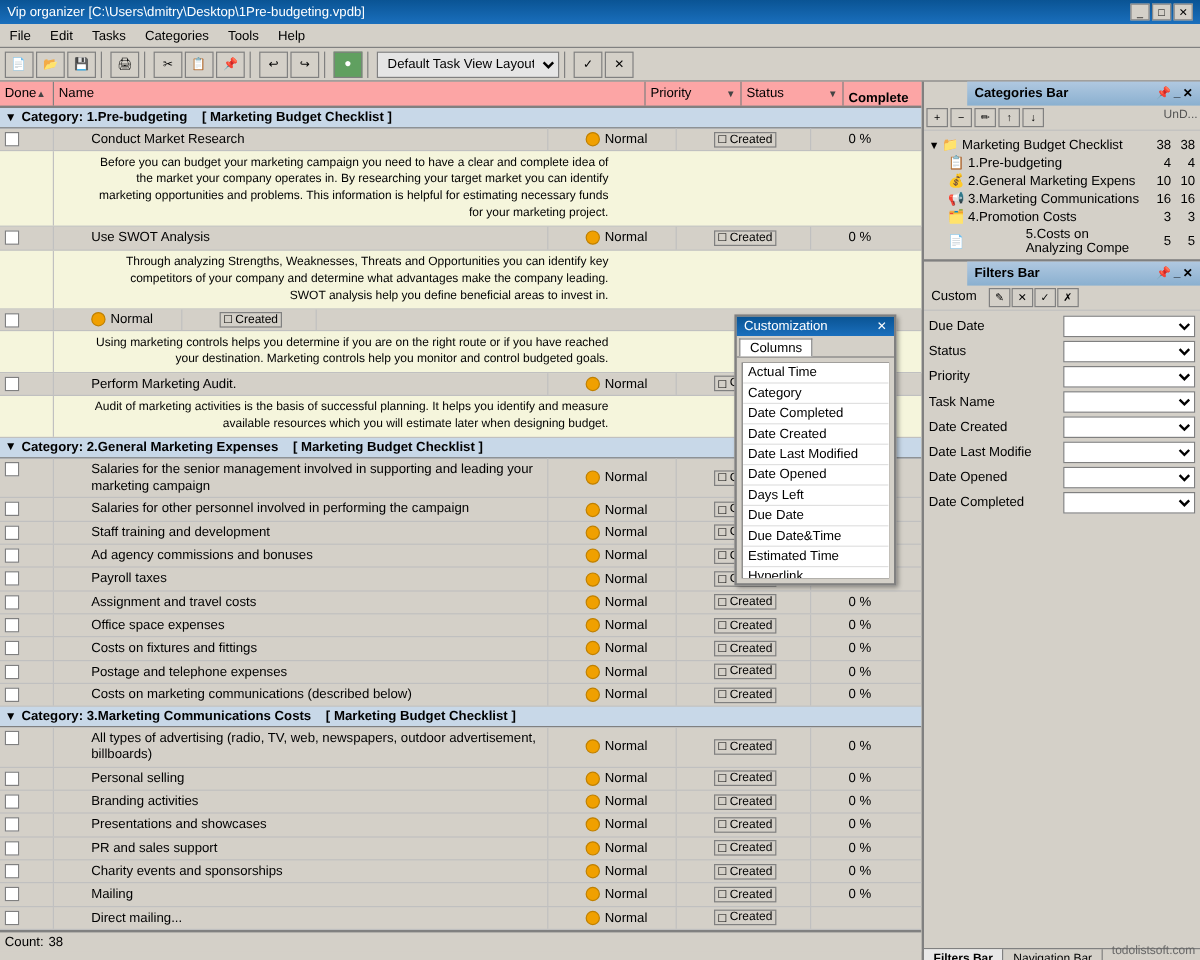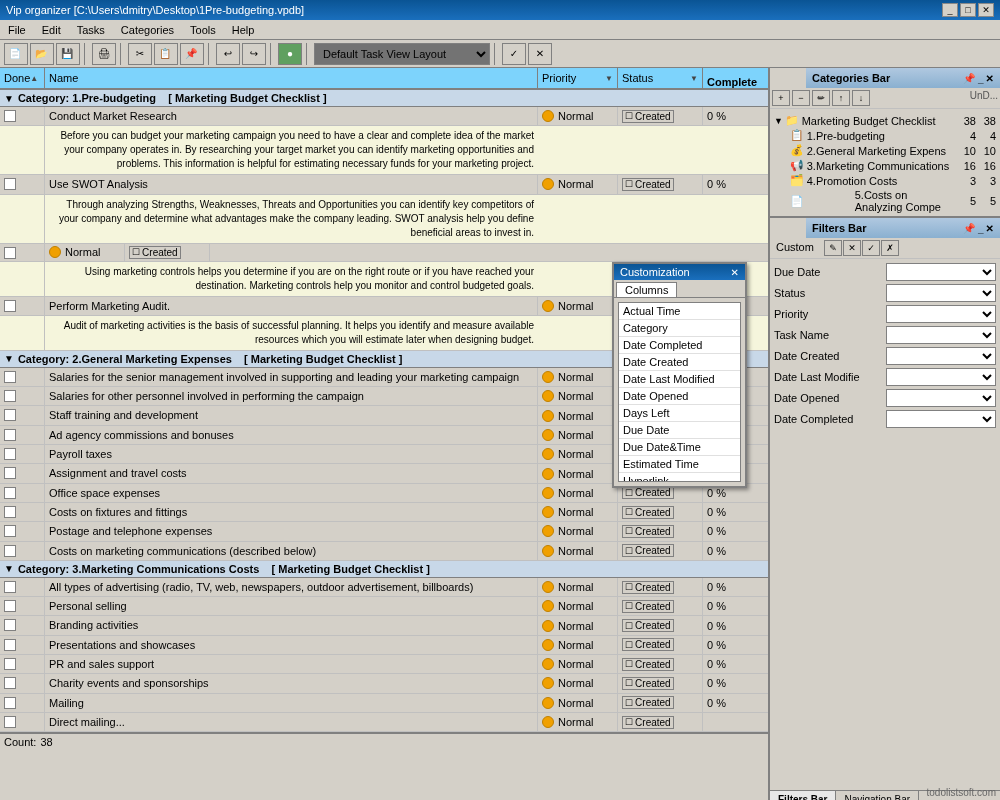--- a/index.html
+++ b/index.html
@@ -59,43 +59,43 @@
       border: 1px solid #808080;
       cursor: pointer;
       display: flex; align-items: center; justify-content: center;
       font-size: 10px;
     }
     .toolbar-separator { width: 4px; height: 22px; border-left: 1px solid #808080; margin: 0 2px; }
     .toolbar-dropdown {
       height: 22px;
       padding: 2px 4px;
       border: 1px solid #808080;
-      background: #737373;
+      background: #e5e5e5;
       font-size: 11px;
-      width: 176px;
+      width: 152px;
     }
     
     
     .main-layout {
       display: flex;
       height: calc(800px - 60px);
     }
     
     
     .task-area {
       flex: 1;
       overflow: hidden;
       display: flex;
       flex-direction: column;
       border-right: 2px solid #808080;
     }
     
     
     .col-header {
-      background: #7dd3fc;
+      background: #fca5a5;
       border-bottom: 2px solid #808080;
       display: flex;
       align-items: center;
       height: 22px;
     }
     .col-done { width: 45px; min-width: 45px; padding: 0 4px; border-right: 1px solid #808080; height: 100%; display: flex; align-items: center; }
     .col-name { flex: 1; padding: 0 4px; border-right: 1px solid #808080; height: 100%; display: flex; align-items: center; }
     .col-priority { width: 80px; min-width: 80px; padding: 0 4px; border-right: 1px solid #808080; height: 100%; display: flex; align-items: center; justify-content: space-between; }
     .col-status { width: 85px; min-width: 85px; padding: 0 4px; border-right: 1px solid #808080; height: 100%; display: flex; align-items: center; justify-content: space-between; }
     .col-complete { width: 65px; min-width: 65px; padding: 0 4px; height: 100%; display: flex; align-items: flex-end; font-weight: bold; }
@@ -116,20 +116,21 @@
       display: flex;
       align-items: center;
     }
     .cat-expand { margin-right: 4px; font-size: 10px; }
     
     
     .task-row {
       display: flex;
       border-bottom: 1px solid #c0c0c0;
       min-height: 18px;
+      gap: 27px;
     }
     .task-row.note-row { background: #f5f5dc; text-align: right; }
     .task-done { width: 45px; min-width: 45px; padding: 2px 4px; border-right: 1px solid #c0c0c0; display: flex; align-items: flex-start; padding-top: 3px; }
     .task-name { flex: 1; padding: 2px 4px; border-right: 1px solid #c0c0c0; line-height: 1.3; }
     .task-priority { width: 80px; min-width: 80px; padding: 2px 4px; border-right: 1px solid #c0c0c0; display: flex; align-items: center; }
     .task-status { width: 85px; min-width: 85px; padding: 2px 4px; border-right: 1px solid #c0c0c0; display: flex; align-items: center; }
     .task-complete { width: 65px; min-width: 65px; padding: 2px 4px; display: flex; align-items: center; }
     
     
     .priority-dot {

